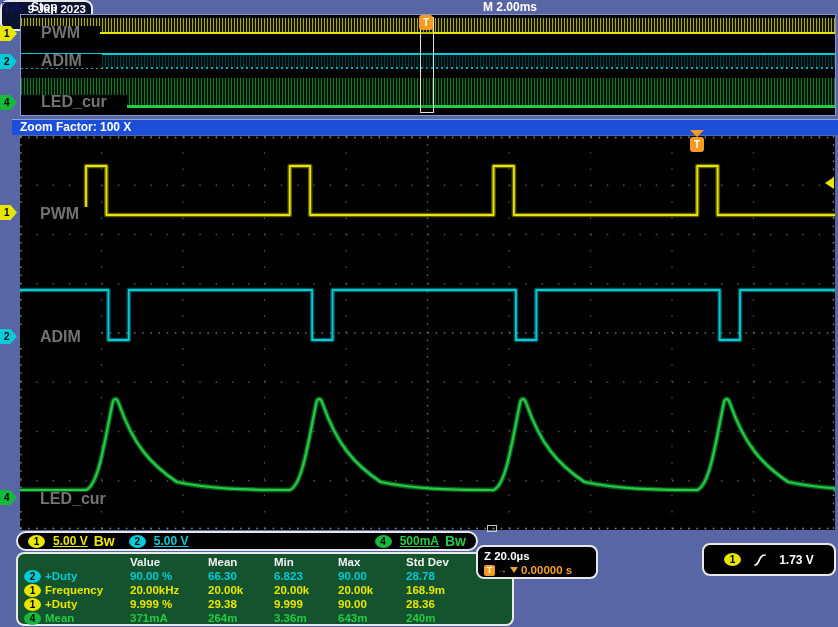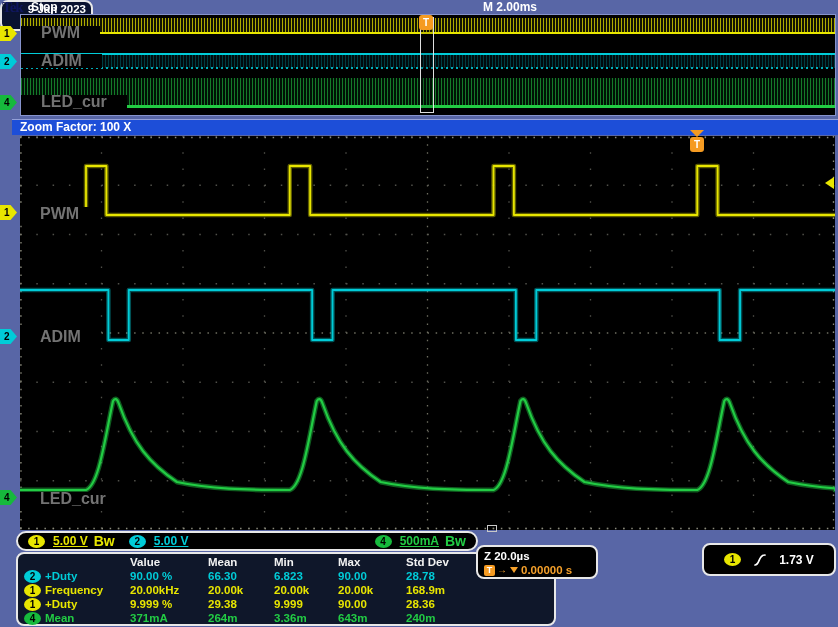--- a/index.html
+++ b/index.html
@@ -40,21 +40,21 @@
   
   .chanbar{position:absolute;left:16px;top:531px;width:462px;height:20px;background:#000;border:2px solid #e8e8e8;border-radius:10px;
            display:flex;align-items:center;padding:0 10px;font-size:12px;}
   .badge{display:inline-block;min-width:17px;height:13px;border-radius:50%;color:#000;font-size:10px;line-height:13px;text-align:center;padding:0 1px;}
   .bg-y{background:#e8e600;}.bg-c{background:#00ccd8;}.bg-g{background:#16b93c;}
   .c-y{color:#e8e600;}.c-c{color:#00ccd8;}.c-g{color:#22cc44;}
   .bw{font-size:14px;text-align:right;}
   .chanbar .scale{margin:0 6px 0 8px;text-decoration:underline;}
   .spacer{flex:1;}
   
-  .meastable{position:absolute;left:16px;top:552px;width:540px;height:74px;background:#0f172a;border:2px solid #e8e8e8;border-radius:8px;
+  .meastable{position:absolute;left:16px;top:552px;width:498px;height:74px;background:#14532d;border:2px solid #e8e8e8;border-radius:8px;
              padding:1px 16px 0 6px;display:grid;grid-template-columns:106px 78px 66px 64px 68px 70px;grid-auto-rows:14px;
              font-size:11.5px;align-items:center;}
   .meastable .hdr{color:#f2f2f2;}
   .meastable .lbl{display:flex;align-items:center;gap:4px;}
   
   .rbox{position:absolute;background:#000;border:2px solid #e8e8e8;border-radius:8px;color:#fff;font-size:11.5px;line-height:14px;padding:2px 6px;}
   .zbox{left:476px;top:545px;width:122px;height:34px;}
   .zbox .l2{color:#f5a02a;display:flex;align-items:center;gap:1px;}
   .tchip{display:inline-block;width:11px;height:11px;background:#f59b22;border-radius:2px;color:#fff;font-size:9px;line-height:11px;text-align:center;margin-right:1px;}
   .arrow-r{font-size:10px;}

